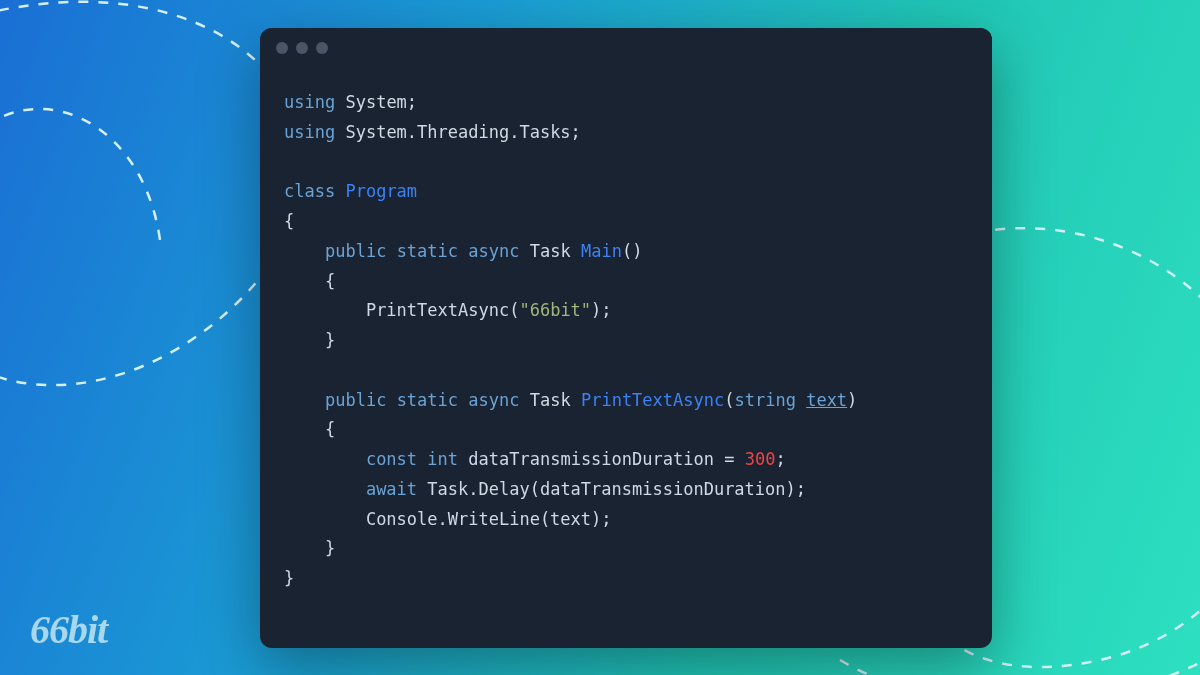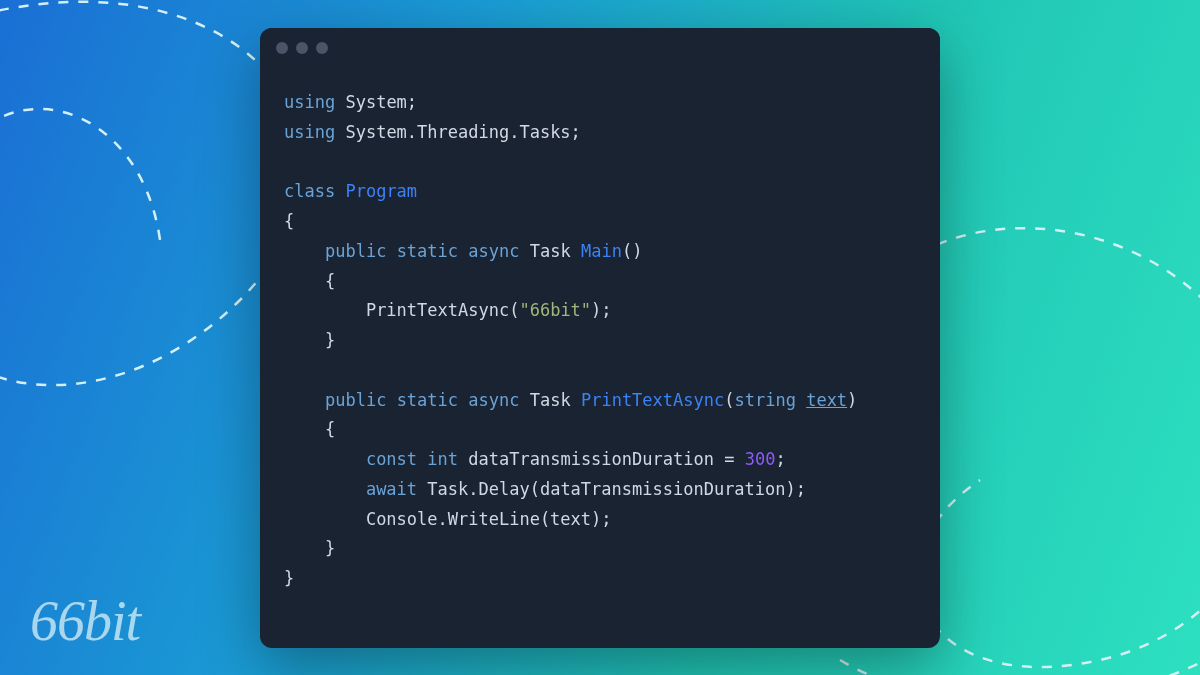--- a/index.html
+++ b/index.html
@@ -20,21 +20,21 @@
     pointer-events: none;
   }
   .curve-left  { left: -120px; top: -20px; width: 520px; height: 520px; }
   .curve-right { right: -140px; top: 200px; width: 520px; height: 520px; }
 
   
   .card {
     position: absolute;
     left: 260px;
     top: 28px;
-    width: 680px;
+    width: 732px;
     height: 620px;
     background: #1a2332;
     border-radius: 12px;
     box-shadow: 0 20px 60px rgba(0,0,0,0.35);
     overflow: hidden;
   }
   .titlebar {
     height: 40px;
     display: flex;
     align-items: center;
@@ -50,33 +50,33 @@
     padding: 20px 24px 24px 24px;
     font-size: 17px;
     line-height: 1.75;
     color: #cfd8e3;
     white-space: pre;
   }
   .tok-kw     { color: #6aa3d6; }   
   .tok-type   { color: #d1d9e3; }   
   .tok-name   { color: #3b82f6; }   
   .tok-str    { color: #9fb77a; }
-  .tok-num    { color: #8b5cf6; }
+  .tok-num    { color: #ef4444; }
   .tok-punc   { color: #cfd8e3; }
   .tok-ident  { color: #cfd8e3; }
   .tok-param  { color: #6aa3d6; text-decoration: underline; }
 
   .logo {
     position: absolute;
     left: 30px;
     bottom: 22px;
     font-family: Georgia, 'Times New Roman', serif;
     font-style: italic;
-    font-weight: 400;
-    font-size: 56px;
+    font-weight: 700;
+    font-size: 40px;
     color: rgba(230,248,250,0.7);
     letter-spacing: -1px;
   }
 </style>
 </head>
 <body>
 
 <svg class="curve curve-left" viewBox="0 0 520 520">
   <path d="M 80 40 C 360 -40, 520 160, 360 320 C 200 480, -40 400, 60 200 C 120 80, 260 120, 280 260"></path>
 </svg>

